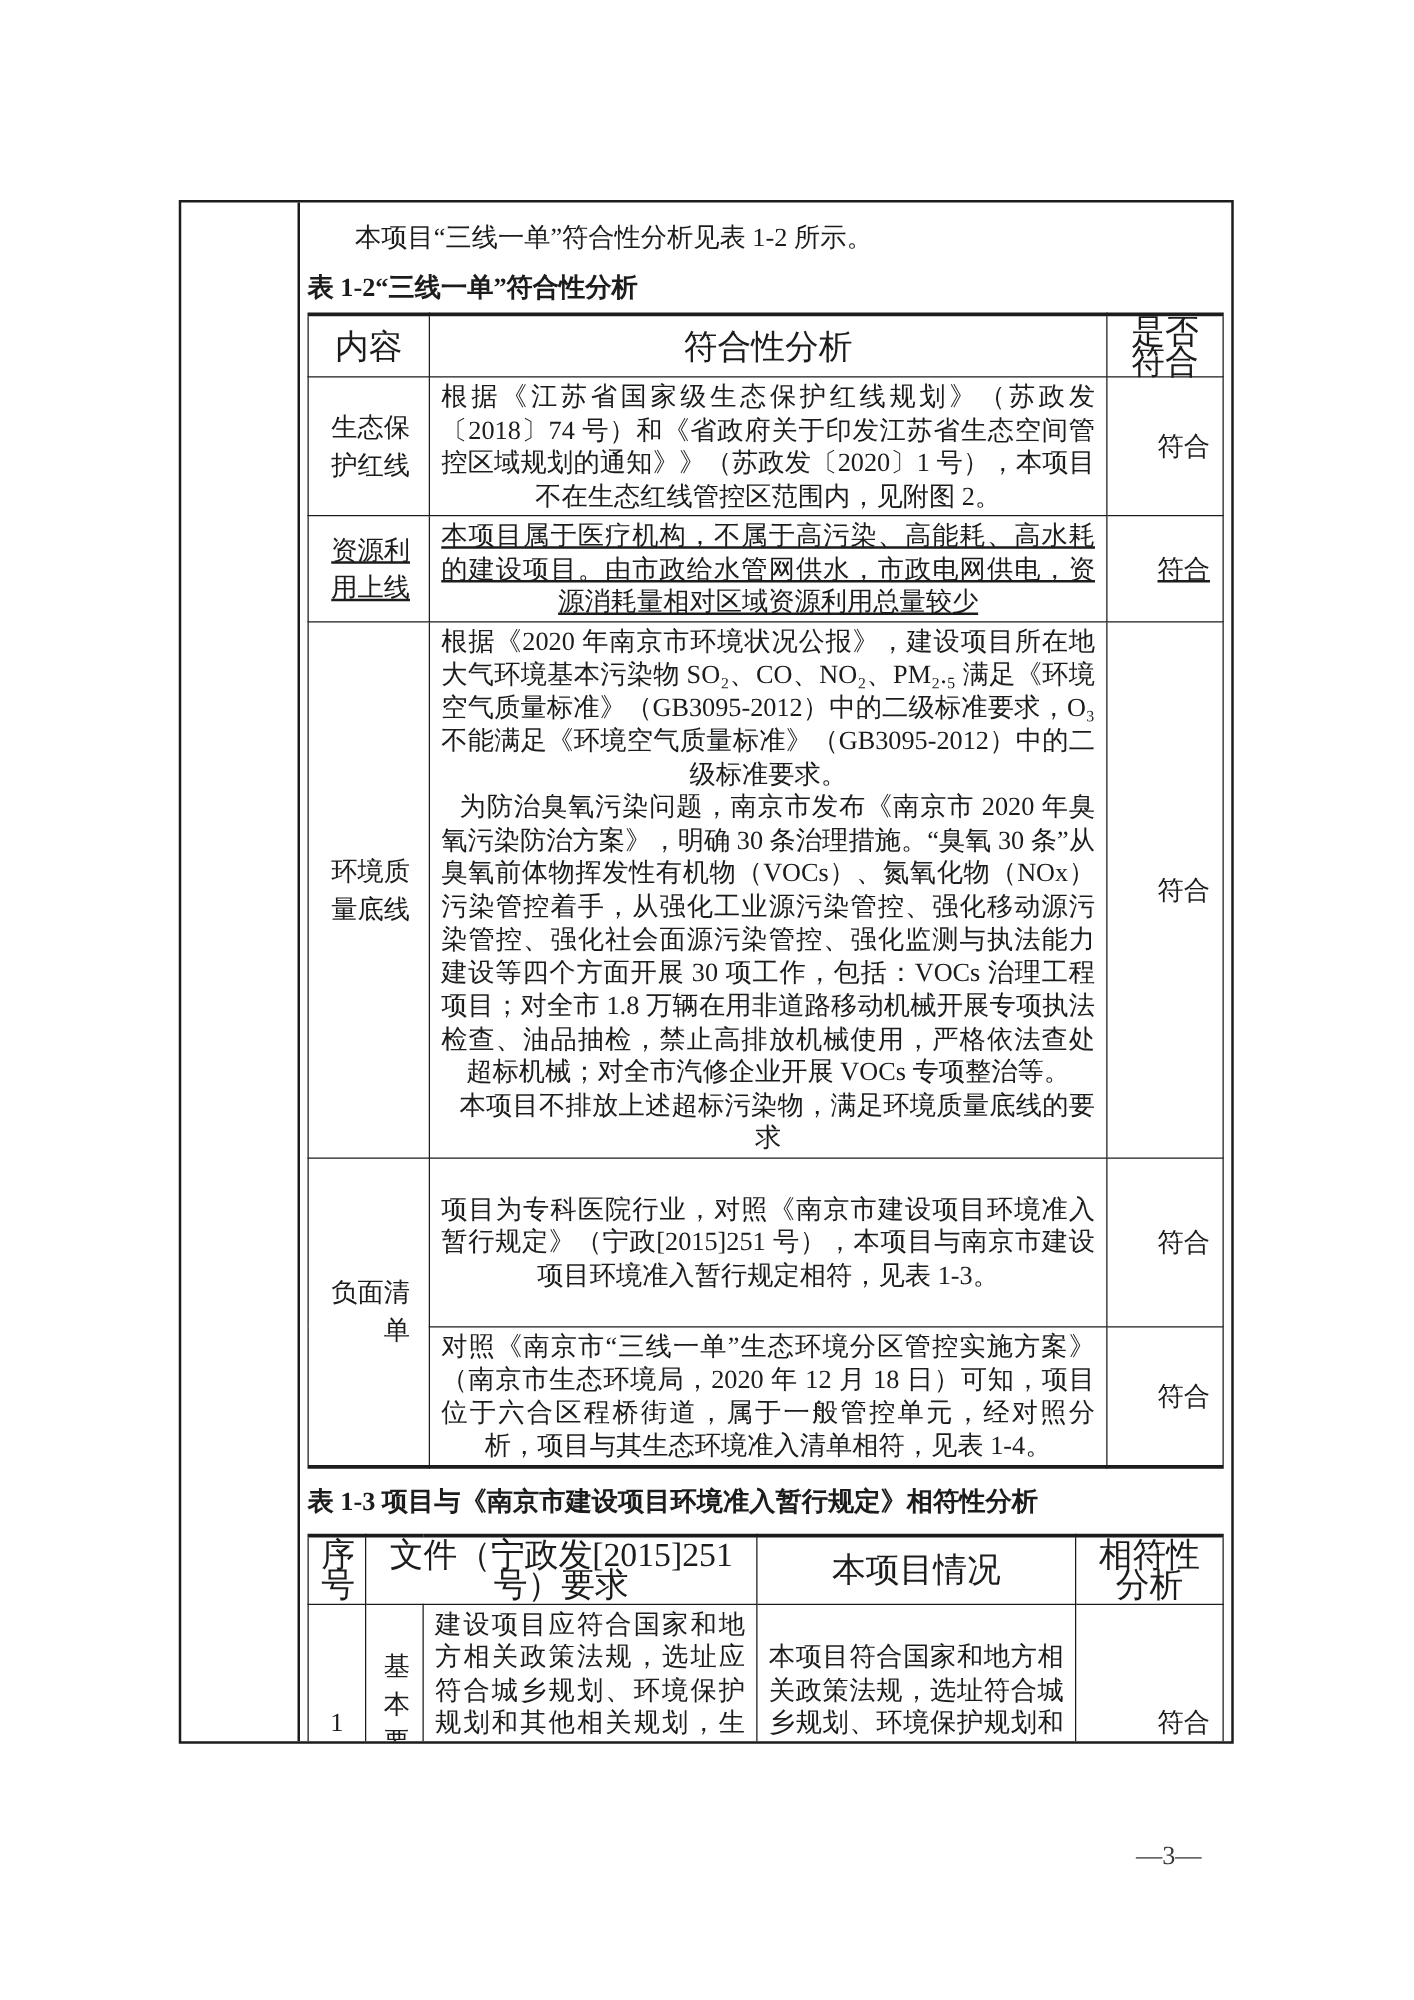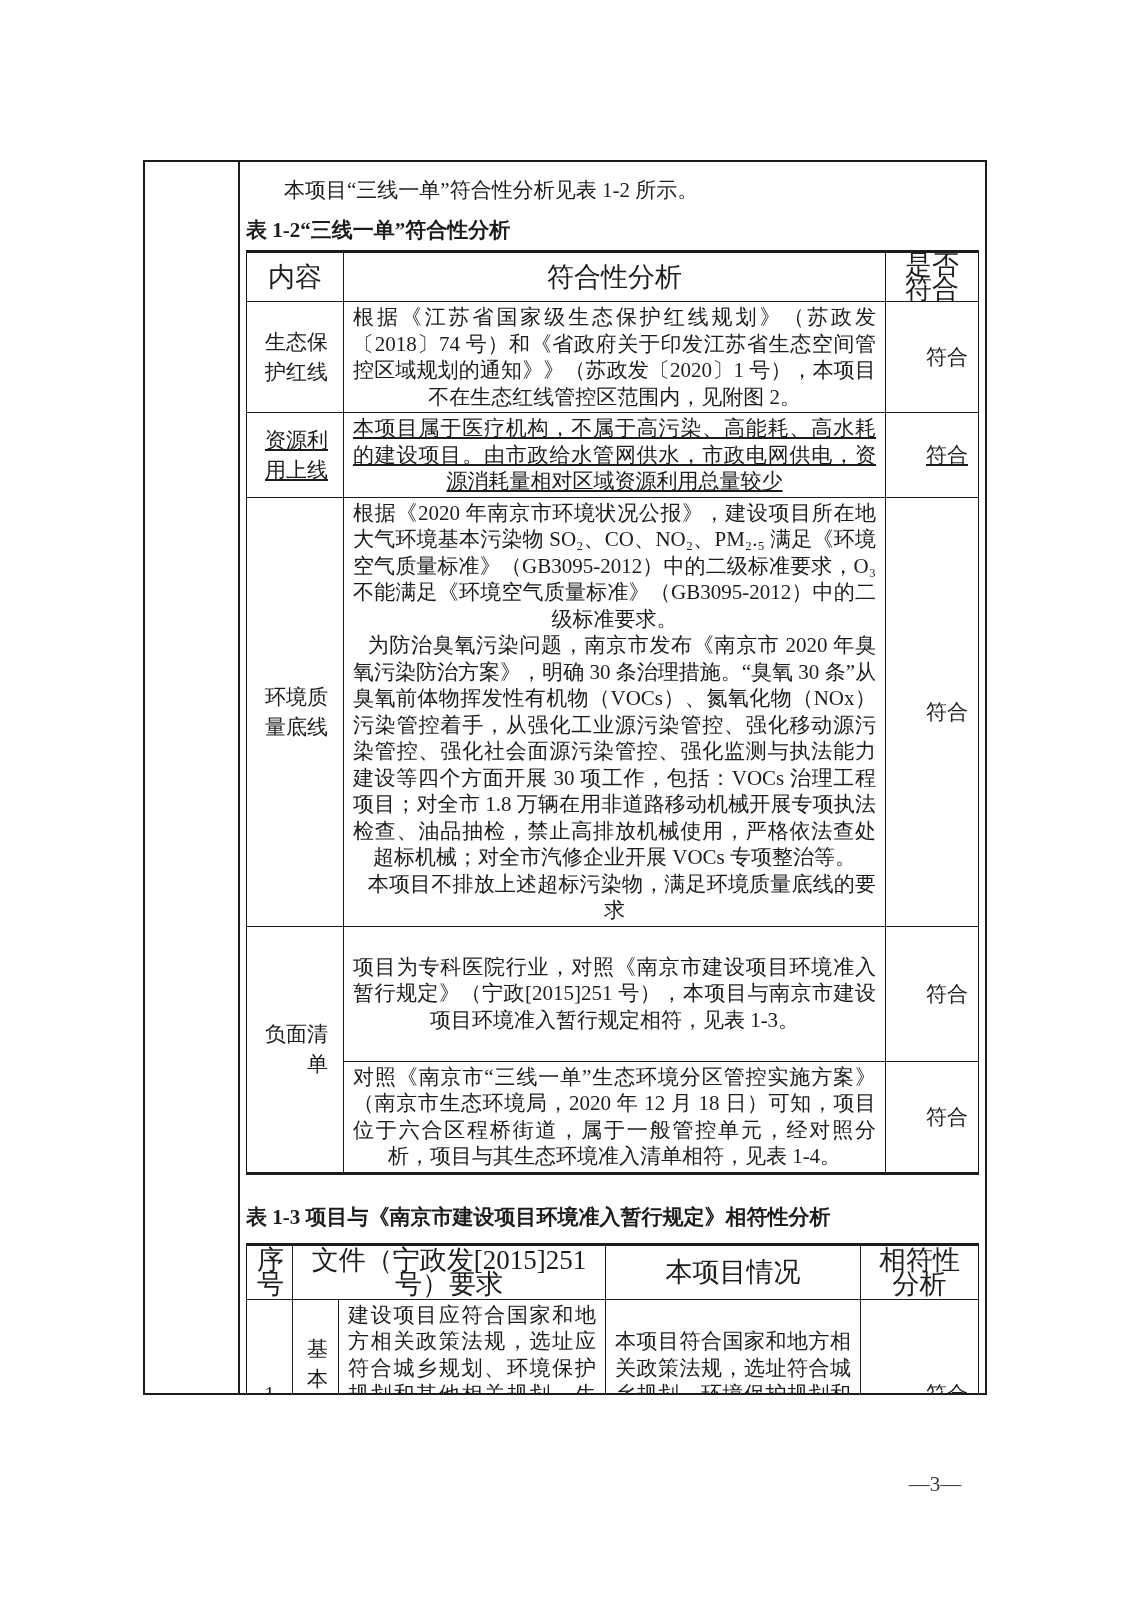--- a/index.html
+++ b/index.html
@@ -52,21 +52,21 @@
     text-indent: 40px;
     font-family: Liberation Serif, serif;
   }
   .caption {
     width: 732px;
     margin: 12px 0 0 2px;
     font-size: 21px;
     line-height: 28px;
     font-weight: bold;
   }
-  .caption2 { margin-top: 28px; }
+  .caption2 { margin-top: 12px; }
   table {
     border-collapse: collapse;
     table-layout: fixed;
     width: 732px;
     margin: 6px 0 0 2px;
     font-size: 21px;
   }
   .t13 { margin-top: 12px; }
   table, th, td { border: 1.5px solid #1c1c1c; }
   table { border-top: 3.5px solid #1c1c1c; border-bottom: 3.5px solid #1c1c1c; }

